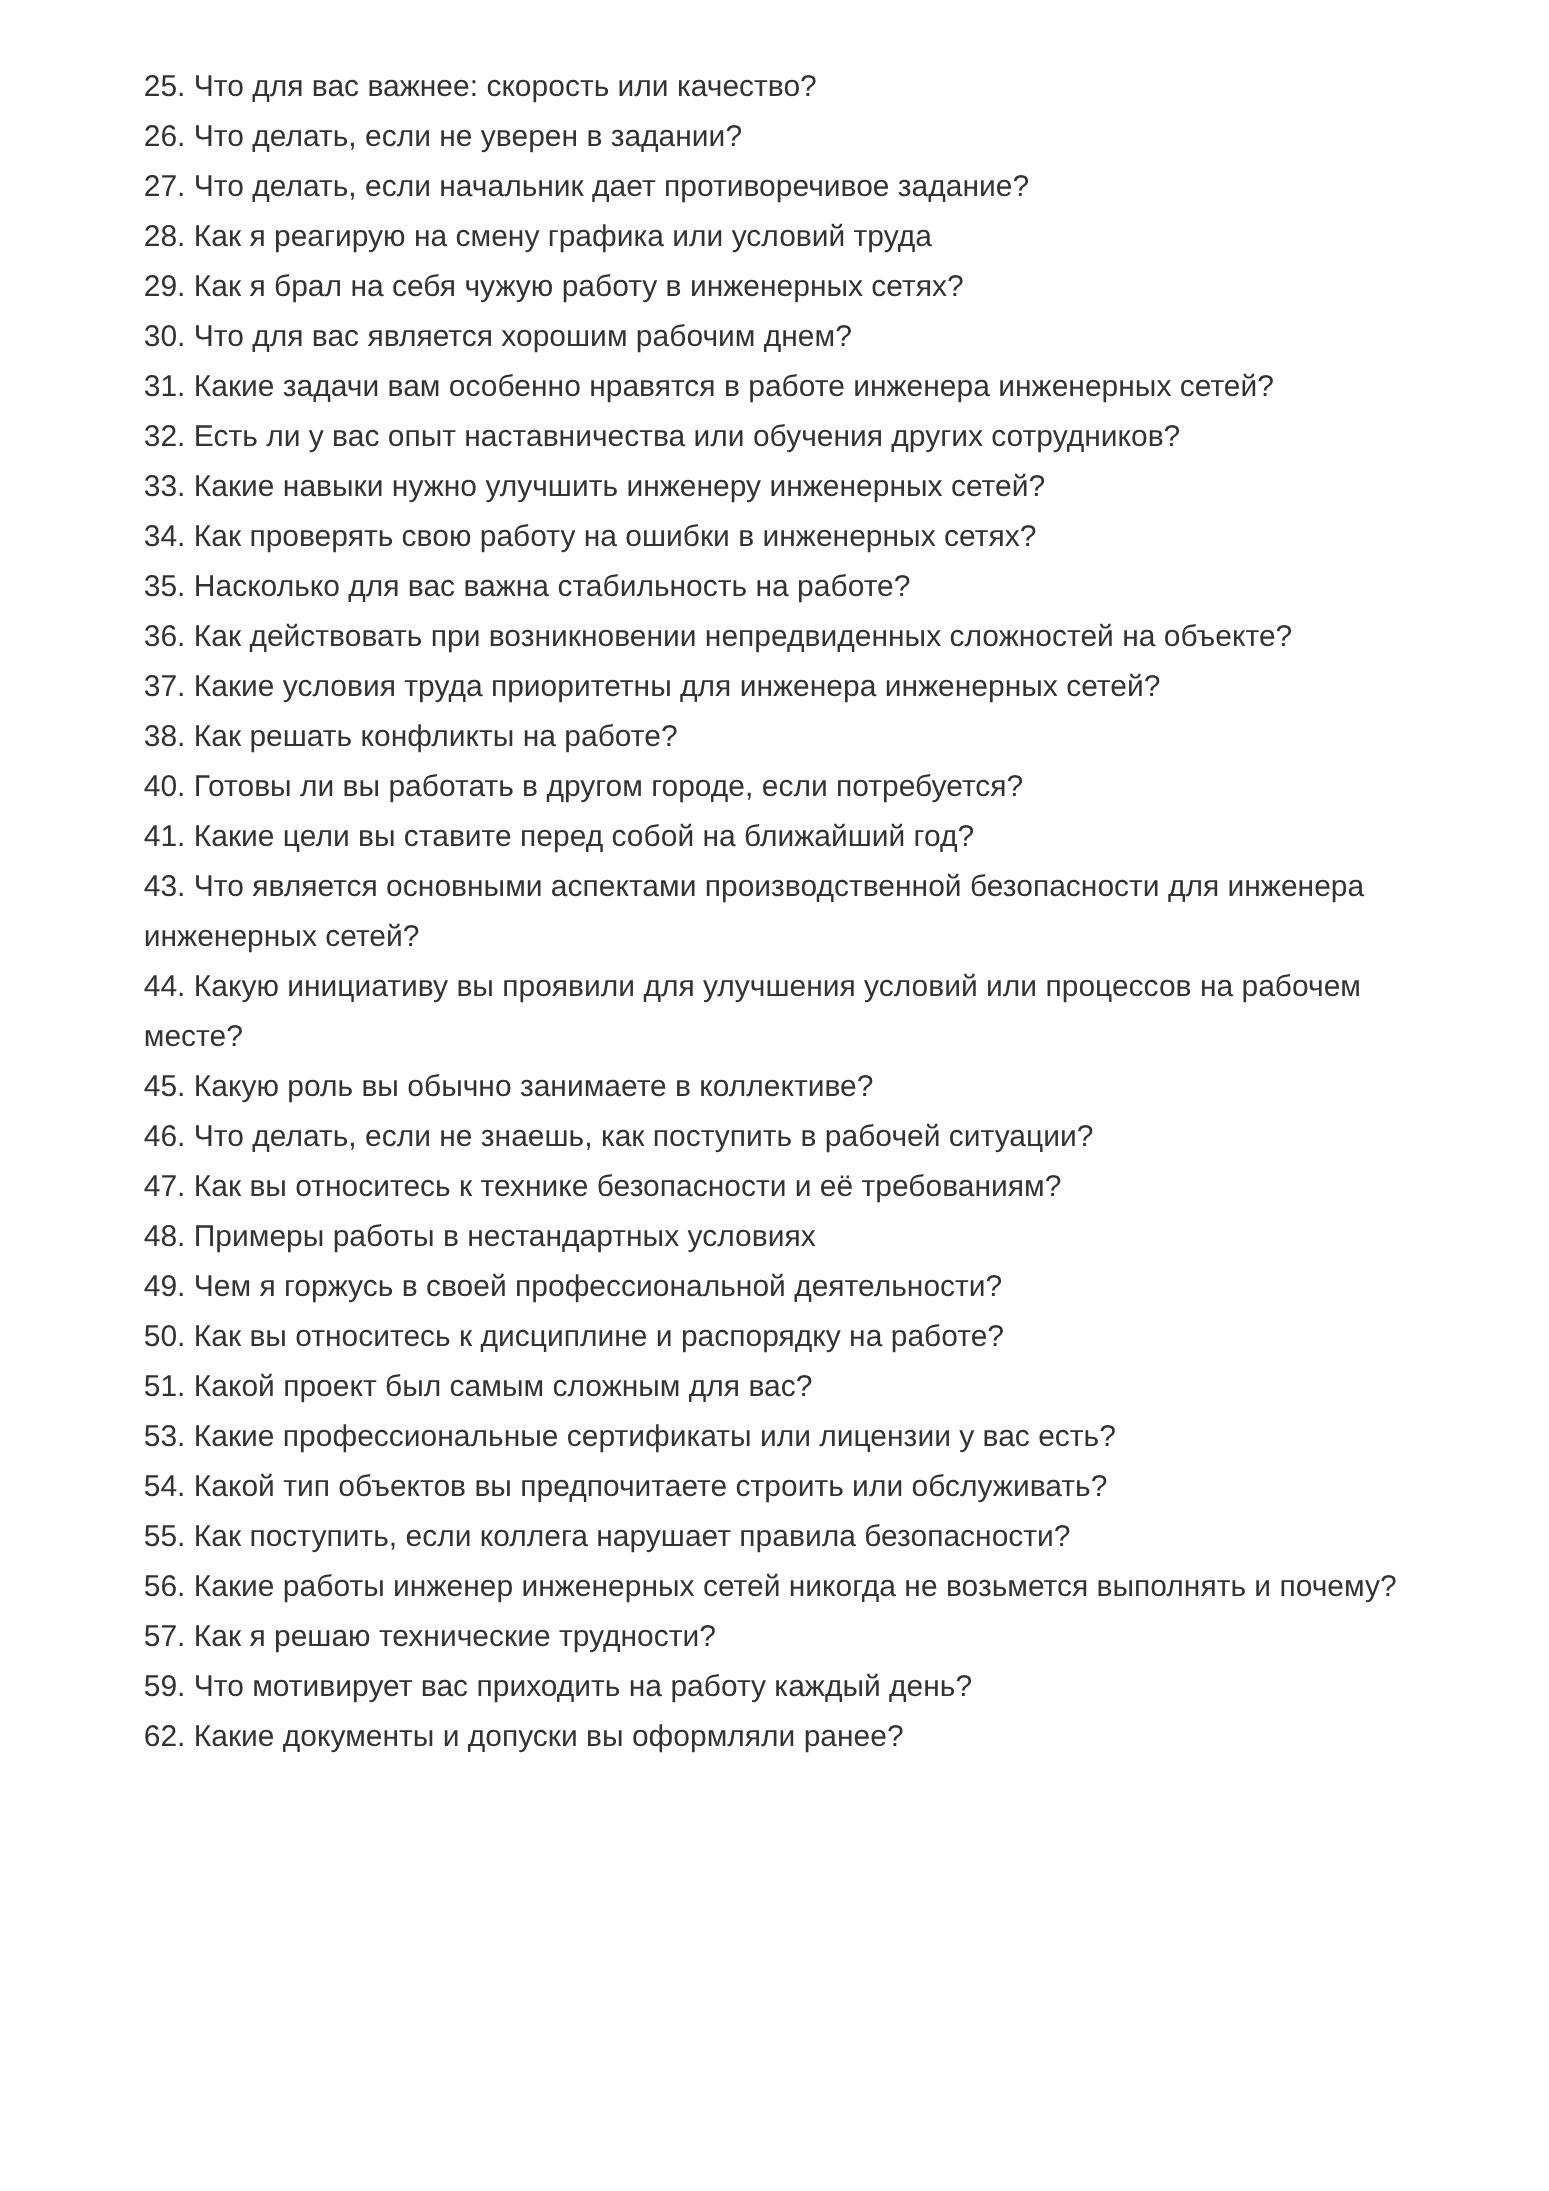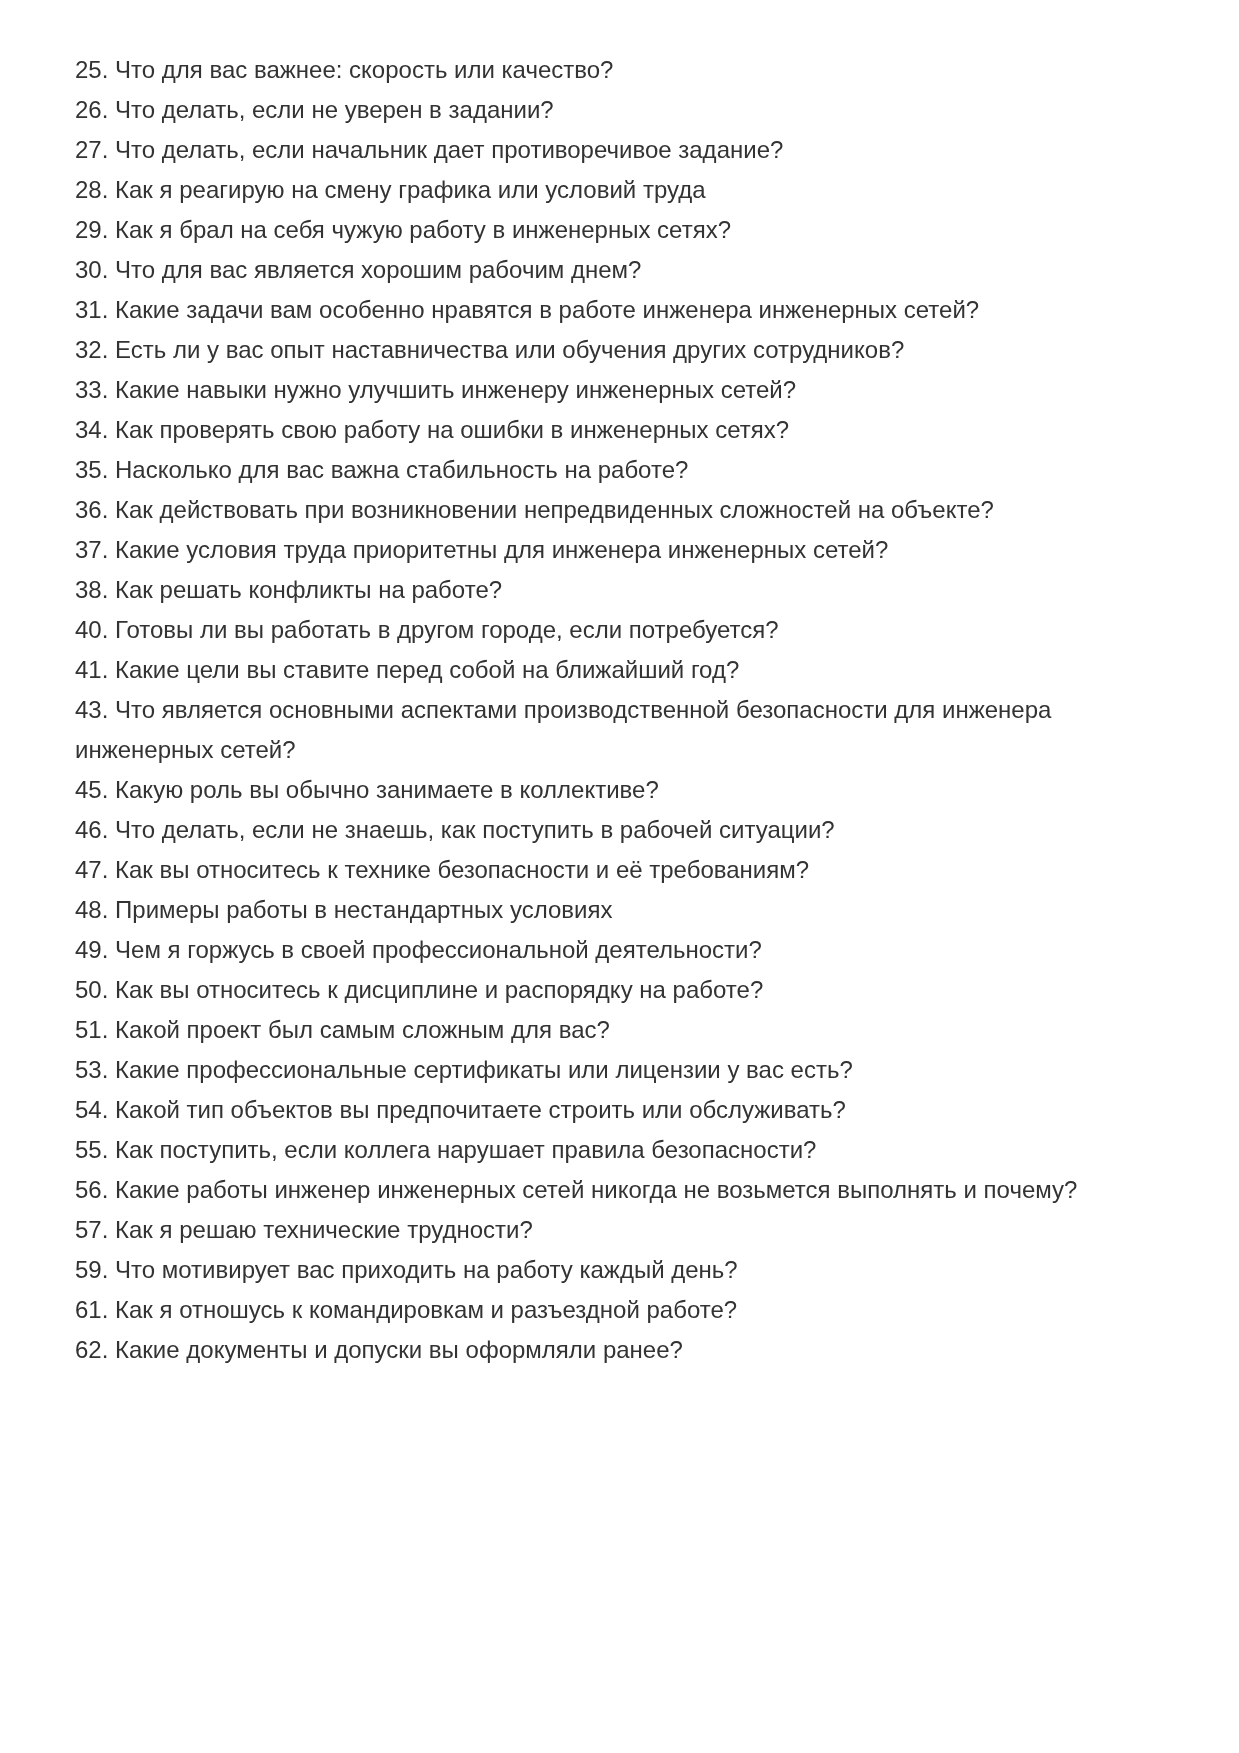--- a/index.html
+++ b/index.html
@@ -7,21 +7,21 @@
     padding: 0;
     background: #ffffff;
   }
   .page {
     position: relative;
     width: 1239px;
     height: 1753px;
     background: #ffffff;
     overflow: hidden;
     box-sizing: border-box;
-    padding: 50px 75px 0 75px;
+    padding: 50px 75px 0 115px;
   }
   .questions {
     width: 1089px;
   }
   .question {
     margin: 0;
     font-family: "Liberation Sans", sans-serif;
     font-size: 24px;
     line-height: 40px;
     color: #333333;
@@ -45,29 +45,30 @@
       <p class="question">33. Какие навыки нужно улучшить инженеру инженерных сетей?</p>
       <p class="question">34. Как проверять свою работу на ошибки в инженерных сетях?</p>
       <p class="question">35. Насколько для вас важна стабильность на работе?</p>
       <p class="question">36. Как действовать при возникновении непредвиденных сложностей на объекте?</p>
       <p class="question">37. Какие условия труда приоритетны для инженера инженерных сетей?</p>
       <p class="question">38. Как решать конфликты на работе?</p>
       <p class="question">40. Готовы ли вы работать в другом городе, если потребуется?</p>
       <p class="question">41. Какие цели вы ставите перед собой на ближайший год?</p>
       <p class="question">43. Что является основными аспектами производственной безопасности для инженера
 инженерных сетей?</p>
+      <p class="question">44. Какую инициативу вы проявили для улучшения условий или процессов на рабочем
+месте?</p>
       <p class="question">45. Какую роль вы обычно занимаете в коллективе?</p>
       <p class="question">46. Что делать, если не знаешь, как поступить в рабочей ситуации?</p>
       <p class="question">47. Как вы относитесь к технике безопасности и её требованиям?</p>
       <p class="question">48. Примеры работы в нестандартных условиях</p>
       <p class="question">49. Чем я горжусь в своей профессиональной деятельности?</p>
       <p class="question">50. Как вы относитесь к дисциплине и распорядку на работе?</p>
       <p class="question">51. Какой проект был самым сложным для вас?</p>
       <p class="question">53. Какие профессиональные сертификаты или лицензии у вас есть?</p>
       <p class="question">54. Какой тип объектов вы предпочитаете строить или обслуживать?</p>
       <p class="question">55. Как поступить, если коллега нарушает правила безопасности?</p>
       <p class="question">56. Какие работы инженер инженерных сетей никогда не возьмется выполнять и почему?</p>
       <p class="question">57. Как я решаю технические трудности?</p>
       <p class="question">59. Что мотивирует вас приходить на работу каждый день?</p>
-      <p class="question">61. Как я отношусь к командировкам и разъездной работе?</p>
       <p class="question">62. Какие документы и допуски вы оформляли ранее?</p>
     </div>
 </div>
 
 </body></html>

